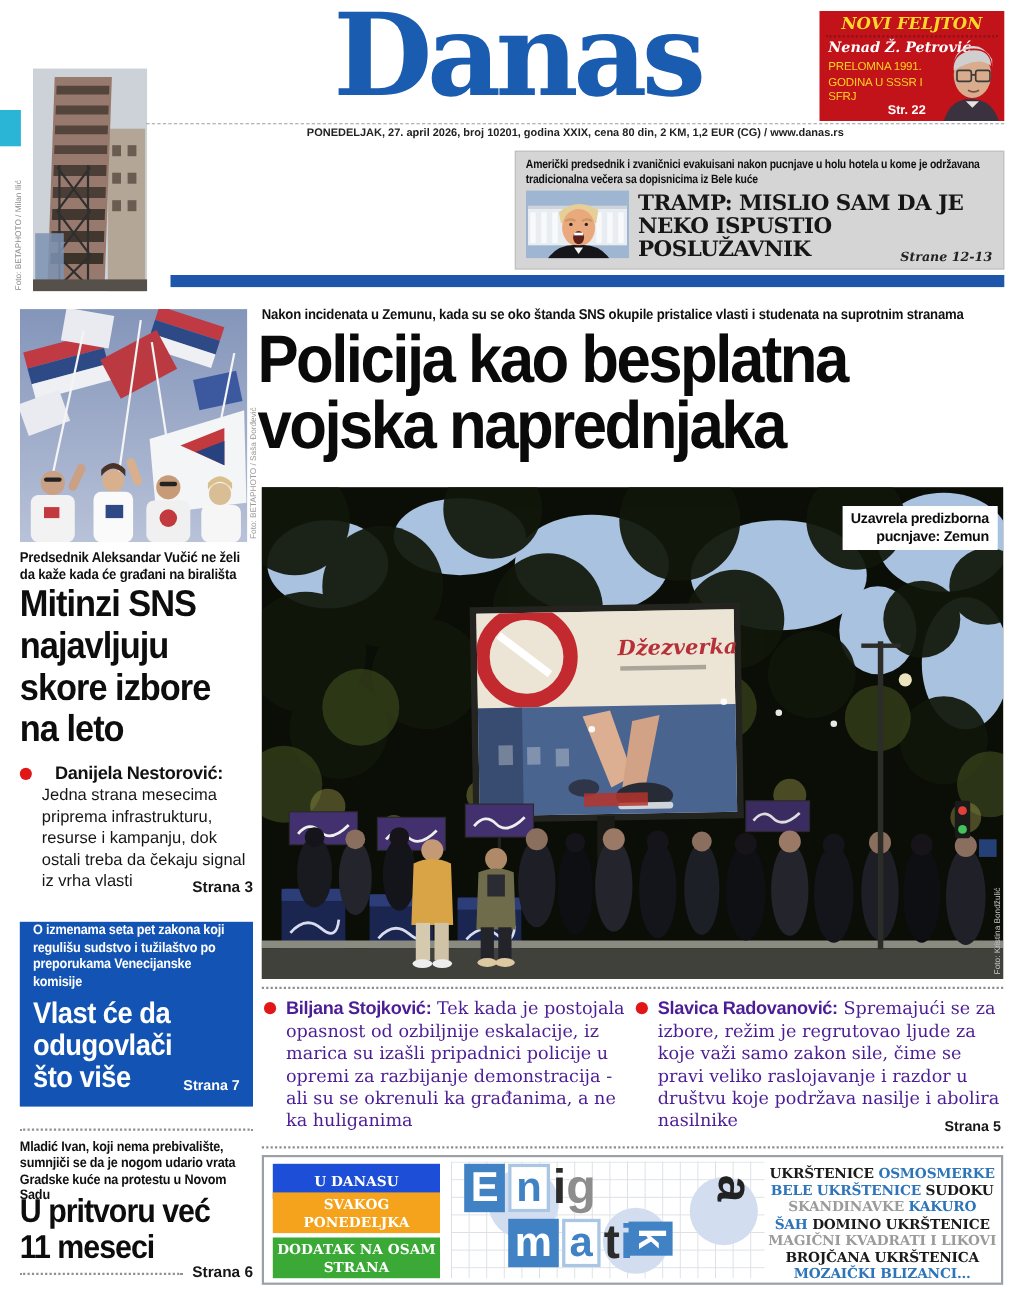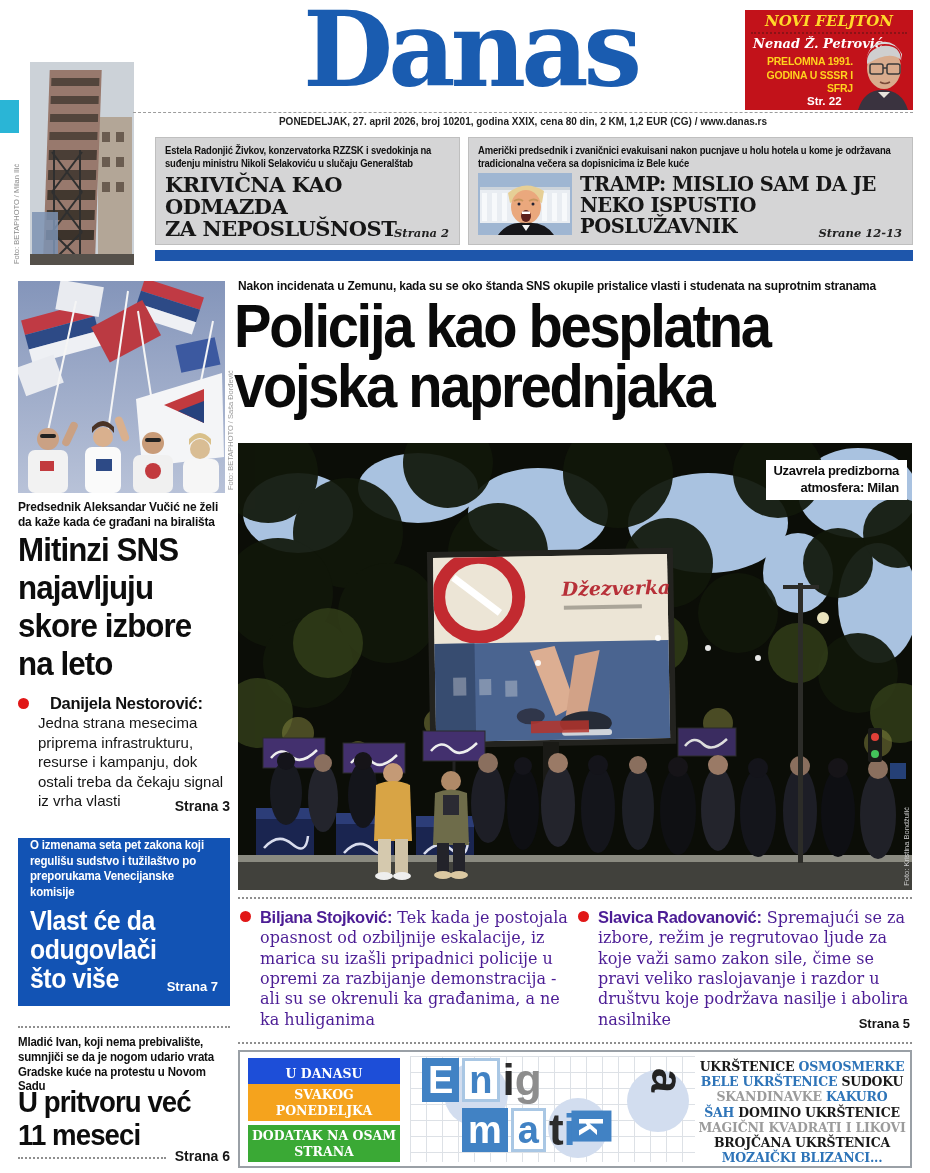--- a/index.html
+++ b/index.html
@@ -20,21 +20,21 @@
   .logo{left:195px;top:-2px;width:550px;height:110px;text-align:center;
         font-family:"DejaVu Serif",serif;font-weight:bold;font-size:104px;line-height:104px;
         color:#1a5cb0;letter-spacing:-5px;}
   .cyansq{left:0;top:100px;width:19px;height:33px;background:#2ab5d6;}
   .bphoto{left:30px;top:62px;width:104px;height:203px;overflow:hidden;}
   .bcredit{left:12px;top:158px;height:106px;font-size:7.5px;color:#8a8a8a;}
   .feljton{left:745px;top:10px;width:168px;height:100px;background:#c2121a;overflow:hidden;}
   .f-tag{margin:2px 6px 0;text-align:center;color:#ffd829;font-family:"DejaVu Serif",serif;
          font-style:italic;font-weight:bold;font-size:15px;border-bottom:2px dotted #8c1216;padding-bottom:2px;}
   .f-author{padding:2px 8px 0;color:#fff;font-family:"DejaVu Serif",serif;font-style:italic;font-weight:bold;font-size:13px;}
-  .f-line{padding-left:8px;width:100px;color:#ffd21e;font-weight:bold;font-size:10.5px;line-height:1.3;letter-spacing:-0.2px;text-align:right;}
+  .f-line{padding-left:8px;width:100px;color:#ffd21e;font-weight:normal;font-size:10.5px;line-height:1.3;letter-spacing:-0.2px;}
   .f-page{position:absolute;left:62px;bottom:3px;color:#fff;font-weight:bold;font-size:11.5px;}
   .f-man{position:absolute;right:3px;bottom:0;width:58px;height:72px;}
   .mastdash{left:133px;top:112px;width:780px;}
   .dateline{left:133px;top:116px;width:780px;text-align:center;font-size:10px;font-weight:bold;color:#222;}
 
   
   .gbox{background:#d5d5d6;border:1px solid #bfbfbf;box-sizing:border-box;padding:6px 9px;}
   .gl{left:155px;top:137px;width:305px;height:108px;}
   .gr{left:468px;top:137px;width:445px;height:108px;}
   .gk{font-size:11px;}
@@ -180,28 +180,20 @@
       <line x1="31" y1="30" x2="35" y2="30" stroke="#3a3a3a" stroke-width="1.5"></line>
       <path d="M28,44 q5,3 10,0" stroke="#7a4a3a" stroke-width="1.5" fill="none"></path>
       <path d="M6,72 Q12,52 30,52 Q50,52 56,72 Z" fill="#3a333f"></path>
       <path d="M26,54 L32,60 L38,54 Z" fill="#e8e4dc"></path>
     </svg>
   </div>
 
   <div class="abs dashes mastdash"></div>
   <div class="abs dateline">PONEDELJAK, 27. april 2026, broj 10201, godina XXIX, cena 80 din, 2 KM, 1,2 EUR (CG) / www.danas.rs</div>
 
-  <div class="abs gbox gl">
-    <div class="kick gk cond2">Estela Radonjić Živkov, konzervatorka RZZSK i svedokinja na suđenju ministru Nikoli Selakoviću u slučaju Generalštab</div>
-    <div class="serifhead ghead">
-      <div>KRIVIČNA KAO ODMAZDA</div>
-      <div>ZA NEPOSLUŠNOST</div>
-    </div>
-    <div class="pgref-it gpage">Strana 2</div>
-  </div>
 
   <div class="abs gbox gr">
     <div class="kick gk cond2">Američki predsednik i zvaničnici evakuisani nakon pucnjave u holu hotela u kome je održavana tradicionalna večera sa dopisnicima iz Bele kuće</div>
     <div class="trow">
       <div class="trumpimg">
         <svg viewBox="0 0 94 62" width="94" height="62">
           <rect width="94" height="62" fill="#9fb6d2"></rect>
           <rect x="2" y="16" width="90" height="34" fill="#e9edf2"></rect>
           <rect x="4" y="20" width="5" height="28" fill="#f7f9fb"></rect>
             <rect x="14" y="20" width="5" height="28" fill="#f7f9fb"></rect>
@@ -515,21 +507,21 @@
         <circle cx="520" cy="215" r="3"></circle>
           <circle cx="300" cy="220" r="3"></circle>
       </g>
       <rect x="630" y="285" width="14" height="34" rx="2" fill="#1a1a18"></rect>
       <circle cx="637" cy="294" r="4" fill="#e04038"></circle>
       <circle cx="637" cy="311" r="4" fill="#43c35a"></circle>
       <rect x="652" y="320" width="16" height="16" fill="#2a4a8a" opacity="0.85"></rect>
     </svg>
     <div class="caption">
       <div>Uzavrela predizborna</div>
-      <div>atmosfera: Milan</div>
+      <div>pucnjave: Zemun</div>
     </div>
     <div class="vtext mcredit">Foto: Kristina Bondžulić</div>
   </div>
 
   <div class="abs dots qdt"></div>
   <div class="abs quote ql">
     <span class="dot"></span>
     <div class="qbody">
       <span class="qname">Biljana Stojković:</span><span> Tek kada je postojala opasnost od ozbiljnije eskalacije, iz marica su izašli pripadnici policije u opremi za razbijanje demonstracija - ali su se okrenuli ka građanima, a ne ka huliganima</span>
     </div>

